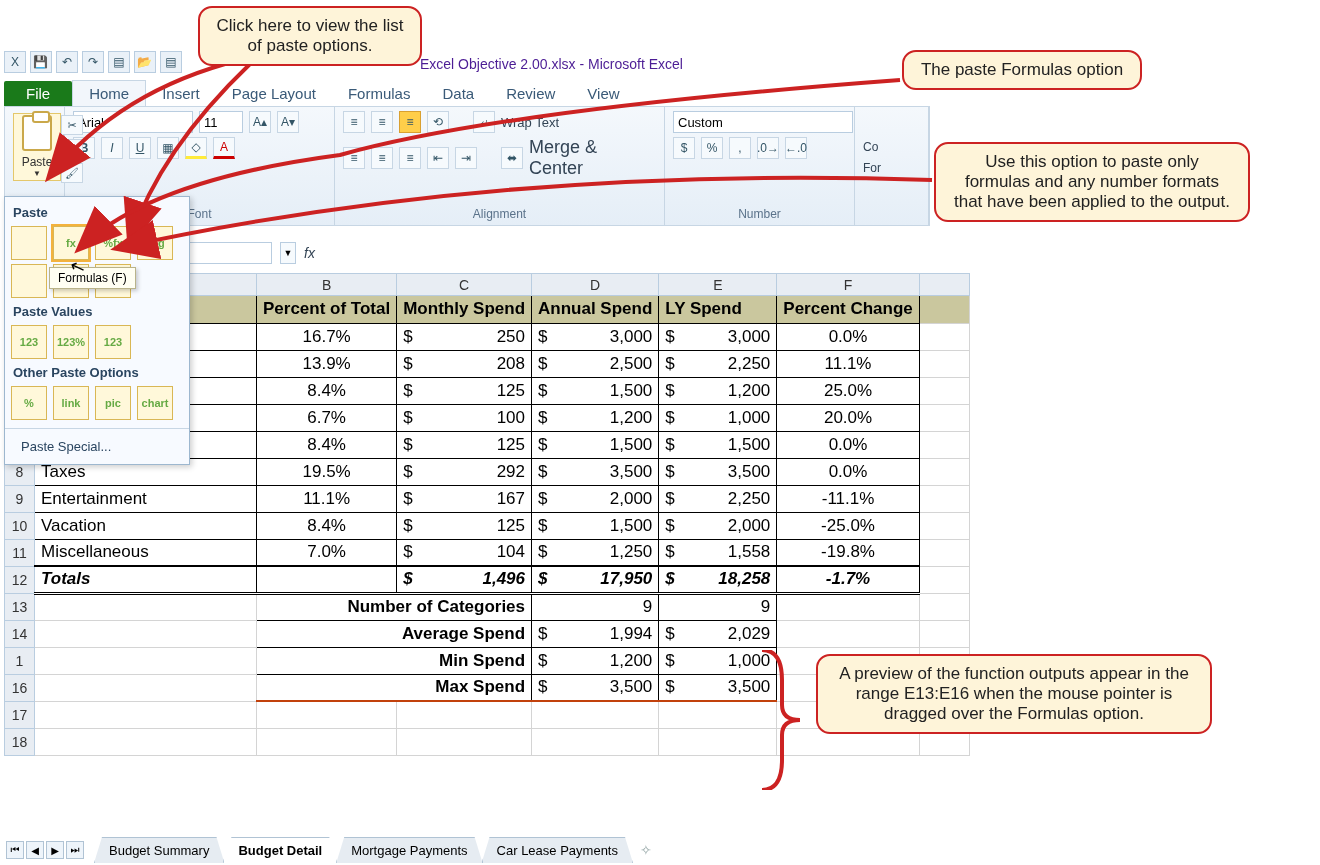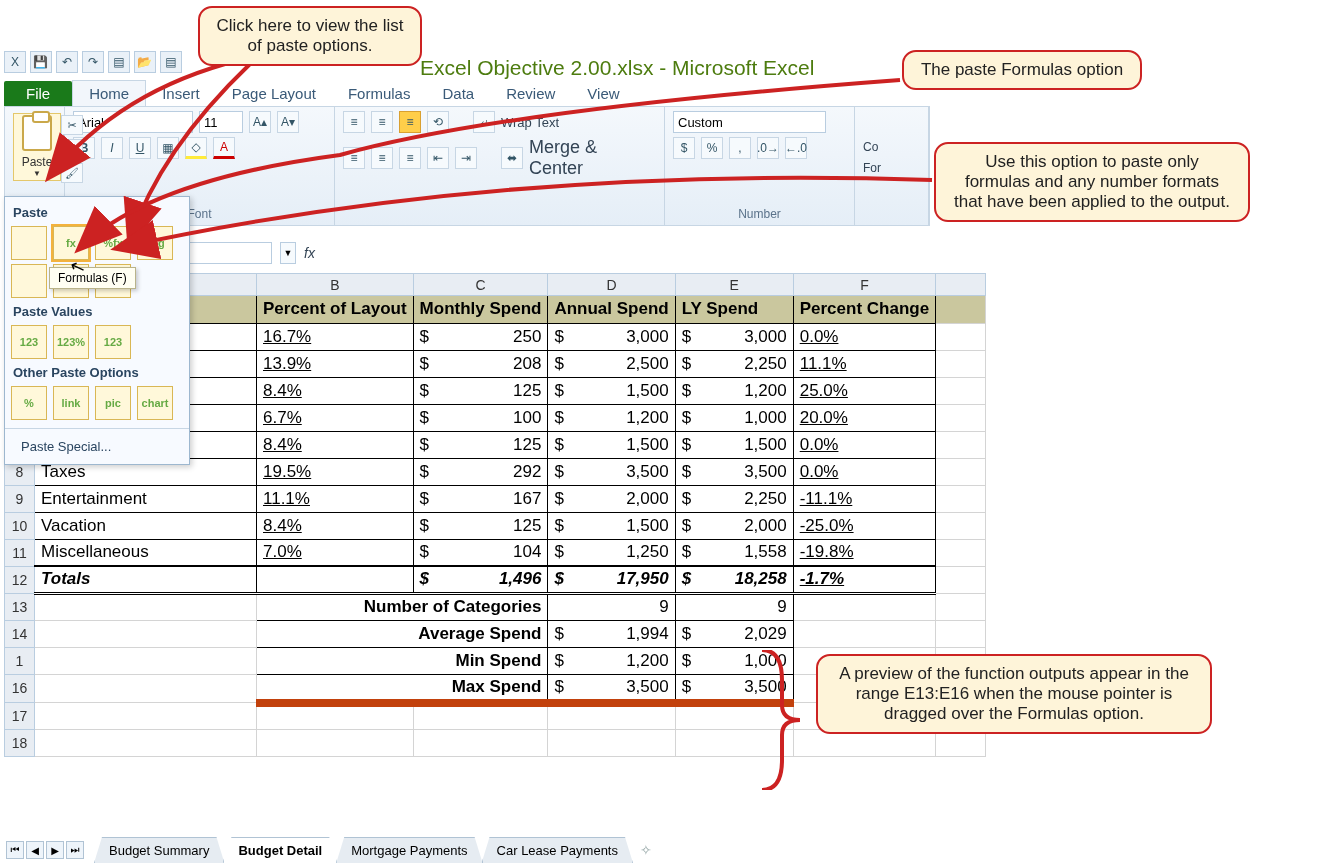--- a/index.html
+++ b/index.html
@@ -7,21 +7,21 @@
 
 
 .callout {
   position: absolute; background: #fef4d9; border: 2px solid #c22; border-radius: 14px;
   padding: 8px 16px; text-align: center; font-size: 17px; color: #222; z-index: 60;
 }
 
 
 .qat { position: absolute; left: 4px; top: 48px; height: 28px; display: flex; align-items: center; gap: 4px; }
 .qat .ico { width: 22px; height: 22px; background: #eaf1f8; border: 1px solid #b9cde0; display:inline-flex;align-items:center;justify-content:center;font-size:12px;color:#356; }
-.titlebar { position: absolute; left: 420px; top: 56px; font-size: 21px; color: #4d7c0f; }
+.titlebar { position: absolute; left: 420px; top: 56px; font-size: 14px; color: #4c1d95; }
 
 
 .tabs { position: absolute; left: 4px; top: 78px; height: 28px; display: flex; align-items: flex-end; }
 .tabs .file { background: #1a7a1a; color: #fff; padding: 4px 22px; font-size: 15px; border-radius: 2px 2px 0 0; }
 .tabs .tab { padding: 4px 16px; font-size: 15px; color: #3a5a78; cursor: pointer; }
 .tabs .tab.active { background: #f2f6fb; border: 1px solid #c7d6e4; border-bottom: none; }
 
 
 .ribbon {
   position: absolute; left: 4px; top: 106px; right: 390px; height: 120px;
@@ -71,31 +71,31 @@
 table.sheet th.colh { background:#e8edf3;border:1px solid #b9cde0;font-weight:normal;font-size:14px;color:#333;height:22px; }
 table.sheet th.rowh { background:#e8edf3;border:1px solid #b9cde0;font-weight:normal;font-size:14px;color:#333;width:30px; }
 table.sheet td { border:1px solid #000; font-size:17px; padding:2px 6px; height:27px; white-space:nowrap; }
 table.sheet .w-a { width:222px; }
 table.sheet .w-b { width:124px; }
 table.sheet .w-c { width:124px; }
 table.sheet .w-d { width:124px; }
 table.sheet .w-e { width:118px; }
 table.sheet .w-f { width:130px; }
 table.sheet tr.hdr td { background:#cac79e; font-weight:bold; border:1px solid #000; vertical-align:top; line-height:1.1; padding:4px 6px; }
-td.pct, td.num { text-align:left;text-decoration:underline; }
+td.pct, td.num { text-align:center; }
 td.cur { text-align:right; }
 td.cur .s { float:left; }
 tr.totals td { font-weight:bold; font-style:italic; border-top:2px solid #000; border-bottom:3px double #000; }
 tr.summ td.lab { text-align:right; font-weight:bold; }
 tr.summ td { border:1px solid #000; }
 td.noborder { border:1px solid #d4d4d4 !important; }
 tr.blank td { border:1px solid #d4d4d4; }
 .summblock td { border-left:2px solid #000; border-right:2px solid #000; }
 .summblock.first td { border-top:2px solid #000;margin-top:24px; }
-.summblock.last td { border-bottom:8px solid #c2410c; }
+.summblock.last td { border-bottom:2px solid #c2410c; }
 
 
 .sheettabs { position:absolute; left:6px; top:838px; height:24px; display:flex; align-items:center; font-size:13px; }
 .sheettabs .nav { display:flex; gap:2px; margin-right:10px; }
 .sheettabs .nav span { width:18px;height:18px;border:1px solid #b0c3d4;background:#eef4fa;display:flex;align-items:center;justify-content:center;font-size:10px;cursor:pointer; }
 .sheettabs .stab { padding:5px 14px; background:#e6ecf2; border:1px solid #b0c3d4; border-bottom:none; margin-right:-1px;cursor:pointer; clip-path: polygon(8px 0, calc(100% - 8px) 0, 100% 100%, 0 100%); }
 .sheettabs .stab.active { background:#fff; font-weight:bold; }
 
 
 svg.arrows { position:absolute; left:0; top:0; width:1320px; height:865px; pointer-events:none; z-index:55; }
@@ -190,25 +190,26 @@
         <span class="iconbox">≡</span>
         <span class="iconbox">≡</span>
         <span class="iconbox">≡</span>
         <span class="iconbox">⇤</span>
         <span class="iconbox">⇥</span>
         <span style="width:12px"></span>
         <span class="iconbox">⬌</span>
         <span style="font-size:18px;color:#345">Merge &amp; Center</span>
       </div>
     </div>
+    <div class="lbl">Alignment</div>
   </div>
   <div class="rgroup num">
     <div class="body">
       <div class="row">
-          <input class="r" style="width: 153px;" value="Custom">
+          <input class="r" style="width: 180px;" value="Custom">
         </div>
       <div class="row">
         <span class="iconbox">$</span>
         <span class="iconbox">%</span>
         <span class="iconbox">,</span>
         <span class="iconbox">.0→</span>
         <span class="iconbox">←.0</span>
       </div>
     </div>
     <div class="lbl">Number</div>
@@ -268,21 +269,21 @@
           <th class="colh w-b">B</th>
           <th class="colh w-c">C</th>
           <th class="colh w-d">D</th>
           <th class="colh w-e">E</th>
           <th class="colh w-f">F</th>
           <th class="colh" style="width:50px"></th>
         </tr>
         <tr class="hdr">
           <th class="rowh"></th>
           <td class="w-a"></td>
-          <td>Percent of Layout</td>
+          <td>Percent of Total</td>
           <td>Monthly Spend</td>
           <td>Annual Spend</td>
           <td>LY Spend</td>
           <td>Percent Change</td>
           <td class="noborder"></td>
         </tr>
         <tr>
           <th class="rowh">3</th>
           <td>lities</td>
           <td class="pct">16.7%</td>

